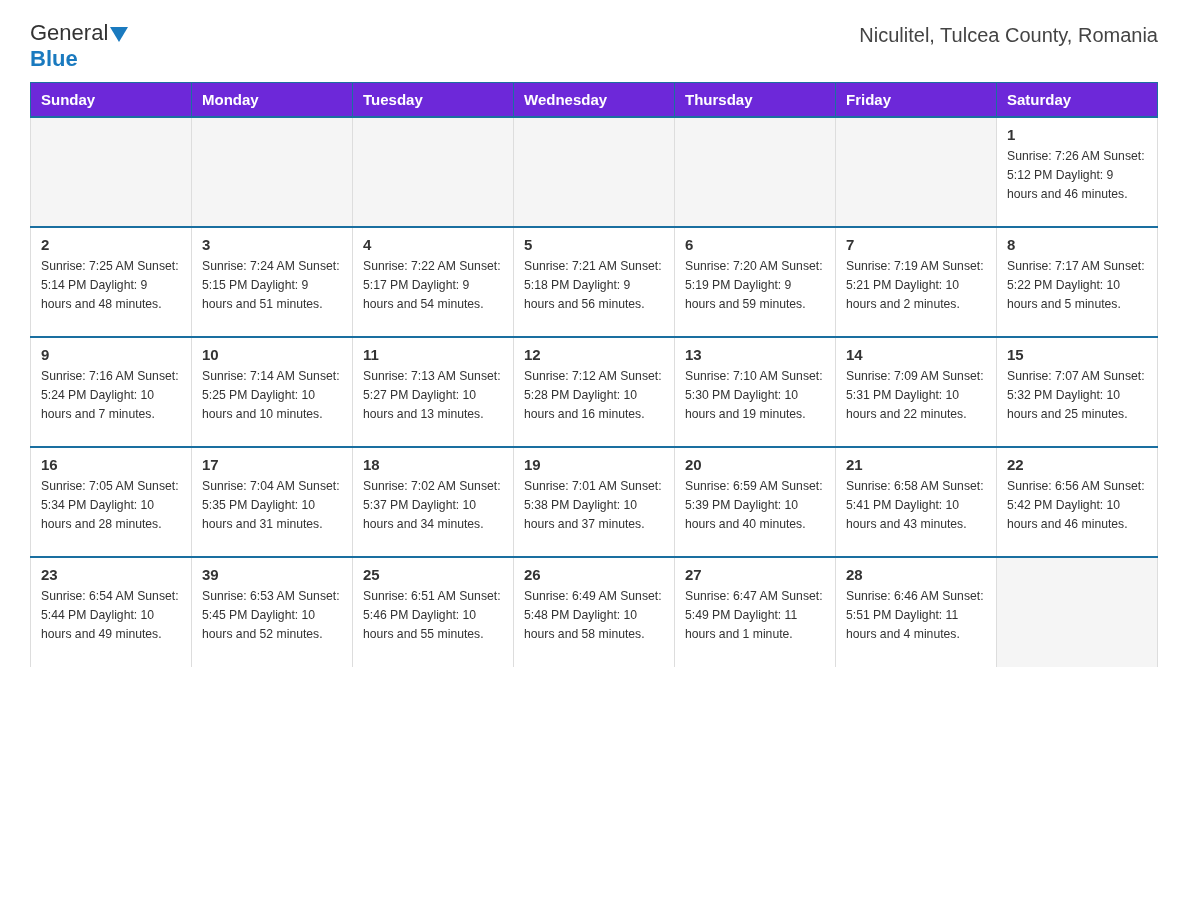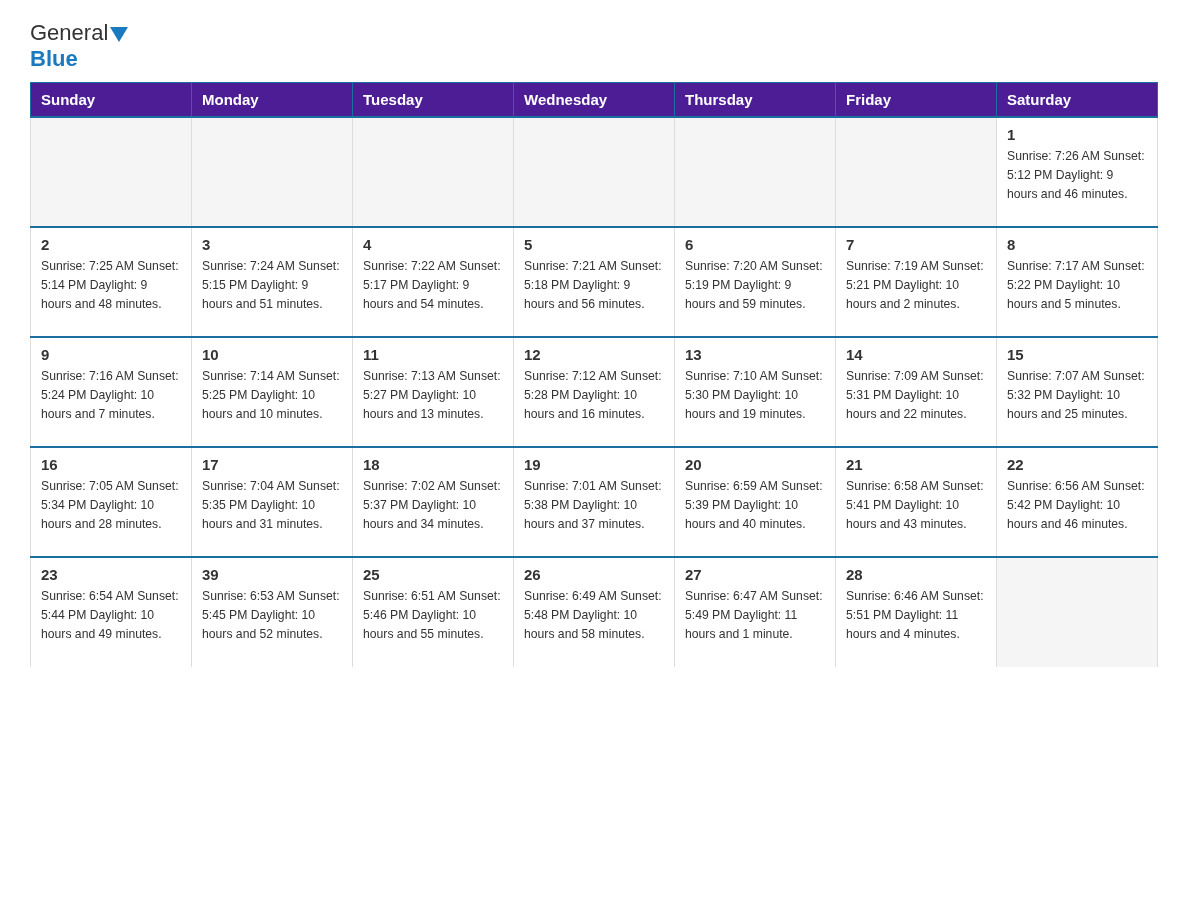--- a/index.html
+++ b/index.html
@@ -29,21 +29,21 @@
       font-size: 20px;
       color: #444;
       margin-top: 4px;
     }
     .calendar {
       width: 100%;
       border-collapse: collapse;
       margin-top: 10px;
     }
     .calendar thead tr th {
-      background-color: #4c1d95;
+      background-color: #6d28d9;
       color: #fff;
       font-size: 15px;
       font-weight: bold;
       padding: 8px 10px;
       text-align: left;
       border: 1px solid #1a6fa0;
     }
     .calendar tbody tr {
       border-top: 2px solid #1a6fa0;
     }
@@ -107,20 +107,21 @@
 
       <svg width="18" height="15" viewBox="0 0 18 15" style="margin-left:2px;margin-top:2px;">
         <polygon points="9,15 0,0 18,0" fill="#1a7abf"></polygon>
       </svg>
     </div>
     <div class="logo-line2">
       <span class="blue" style="font-size:22px;font-weight:bold;color:#1a7abf;">Blue</span>
     </div>
   </div>
   <div class="title-block">
+    <div class="subtitle">Niculitel, Tulcea County, Romania</div>
   </div>
 </div>
 
 <table class="calendar">
   <thead>
     <tr>
     <th>Sunday</th>
         <th>Monday</th>
         <th>Tuesday</th>
         <th>Wednesday</th>

